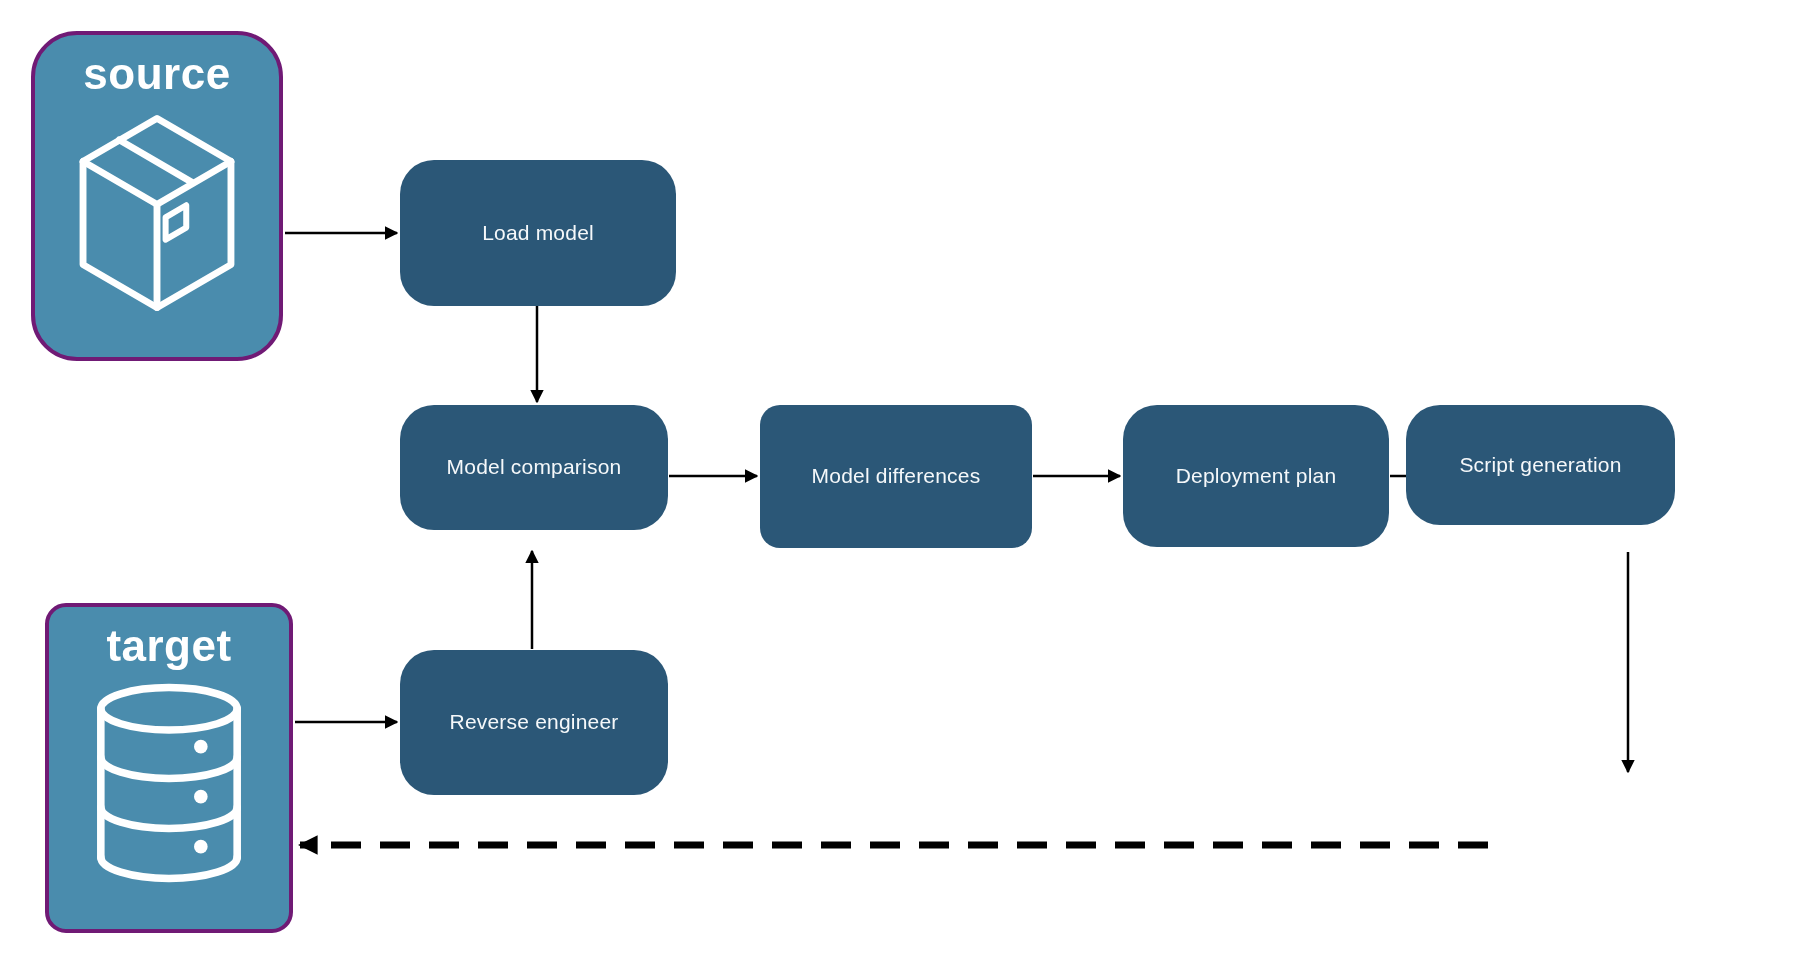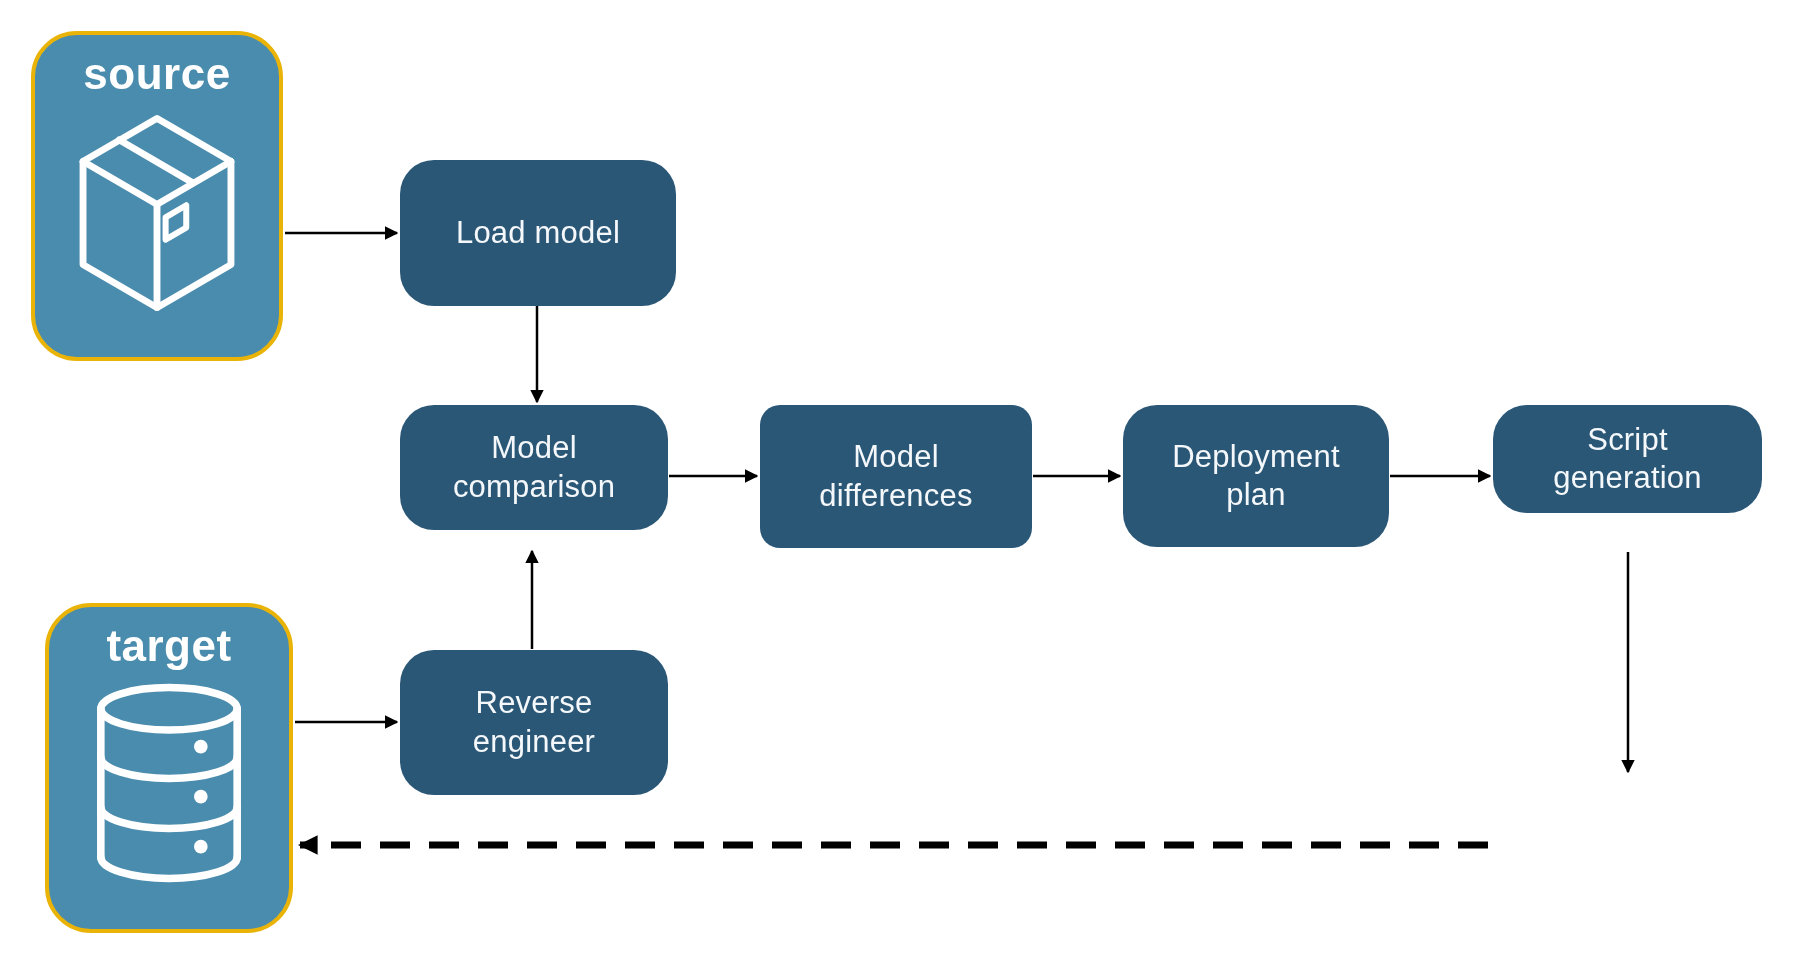--- a/index.html
+++ b/index.html
@@ -25,56 +25,56 @@
   .node {
     position: absolute;
     z-index: 2;
     background: #2B5777;
     color: #F5F8FA;
     border-radius: 34px;
     display: flex;
     align-items: center;
     justify-content: center;
     text-align: center;
-    font-size: 31px;
+    font-size: 21px;
     line-height: 1.24;
     letter-spacing: 0.2px;
     padding: 0 30px;
     box-sizing: border-box;
   }
   .endpoint {
     position: absolute;
     z-index: 2;
     background: #4A8CAD;
-    border: 4px solid #eab308;
+    border: 4px solid #701a75;
     border-radius: 46px;
     box-sizing: border-box;
     display: flex;
     flex-direction: column;
     align-items: center;
     justify-content: flex-start;
   }
   .endpoint-label {
     color: #ffffff;
     font-weight: 700;
     font-size: 44px;
     letter-spacing: 0.5px;
     margin-top: 14px;
   }
   .endpoint-icon {
     display: block;
   }
   
   #ep-source        { left: 31px;  top: 31px;  width: 252px; height: 330px; }
-  #ep-target        { left: 45px;  top: 603px; width: 248px; height: 330px; }
+  #ep-target        { left: 45px;  top: 603px; width: 248px; height: 330px; border-radius: 21px; }
   #n-load-model     { left: 400px; top: 160px; width: 276px; height: 146px; }
   #n-model-comparison { left: 400px; top: 405px; width: 268px; height: 125px; }
   #n-model-differences{ left: 760px; top: 405px; width: 272px; height: 143px; border-radius: 20px; }
   #n-deployment-plan  { left: 1123px; top: 405px; width: 266px; height: 142px; }
-  #n-script-generation{ left: 1493px; top: 405px; width: 269px; height: 108px; text-align: center; }
+  #n-script-generation{ left: 1406px; top: 405px; width: 269px; height: 120px; text-align: center; }
   #n-reverse-engineer { left: 400px; top: 650px; width: 268px; height: 145px; justify-content: center; }
   #n-script-execution { left: 1490px; top: 775px; width: 273px; height: 145px; }
   #ep-source .endpoint-icon { margin-top: 14px; }
   #ep-target .endpoint-icon { margin-top: 12px; }
 </style>
 </head>
 <body>
 
 <div class="stage">
 

